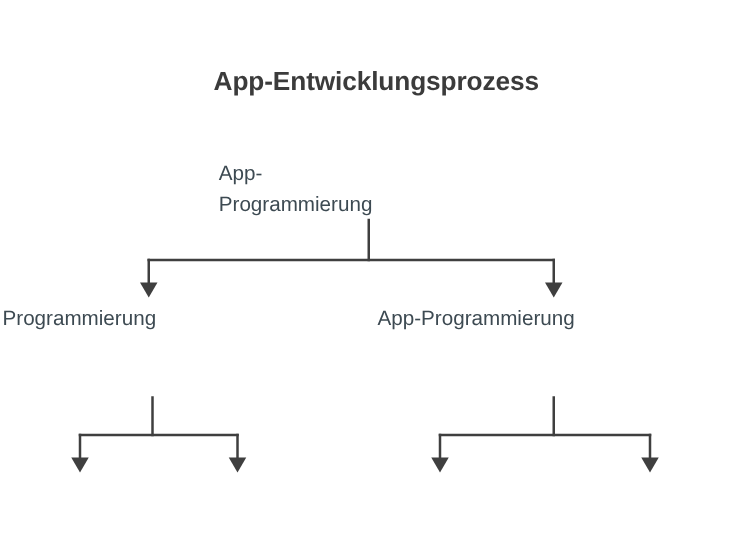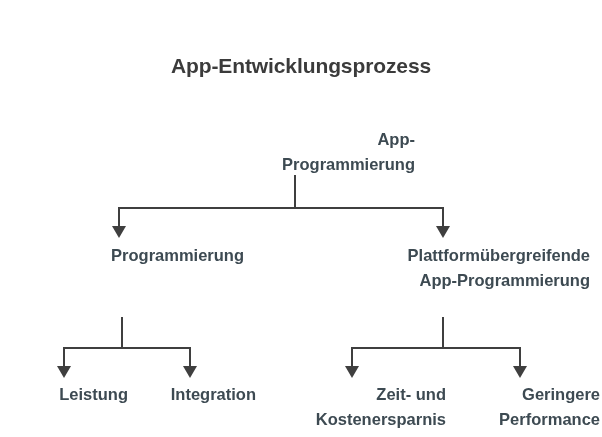--- a/index.html
+++ b/index.html
@@ -41,25 +41,25 @@
     text-align: center;
     font-size: 21px;
     font-weight: bold;
     letter-spacing: -0.1px;
     color: #3b3b3b;
     line-height: 28px;
   }
 
   .node {
     position: absolute;
-    text-align: right;
+    text-align: left;
     font-size: 16.5px;
     line-height: 25px;
     color: #3d4a52;
-    font-weight: bold;
+    font-weight: normal;
     white-space: nowrap;
   }
   .node .line {
     display: block;
   }
 
   .node-root   { left: 175px; top: 127px; width: 240px; }
   .node-native { left: 2px;   top: 243px; width: 242px; }
   .node-cross  { left: 302px; top: 243px; width: 288px; }
 
@@ -115,35 +115,24 @@
   <div class="node node-root">
     <span class="line">App-</span>
     <span class="line">Programmierung</span>
   </div>
 
   <div class="node node-native">
     <span class="line">Programmierung</span>
   </div>
 
   <div class="node node-cross">
-    <span class="line">Plattformübergreifende</span>
     <span class="line">App-Programmierung</span>
   </div>
 
   <div class="node leaf leaf-1">
-    <span class="line">Leistung</span>
   </div>
 
   <div class="node leaf leaf-2">
-    <span class="line">Integration</span>
   </div>
 
-  <div class="node leaf leaf-3">
-    <span class="line">Zeit- und</span>
-    <span class="line">Kostenersparnis</span>
-  </div>
 
-  <div class="node leaf leaf-4">
-    <span class="line">Geringere</span>
-    <span class="line">Performance</span>
-  </div>
 
 </div>
 
 </body></html>

